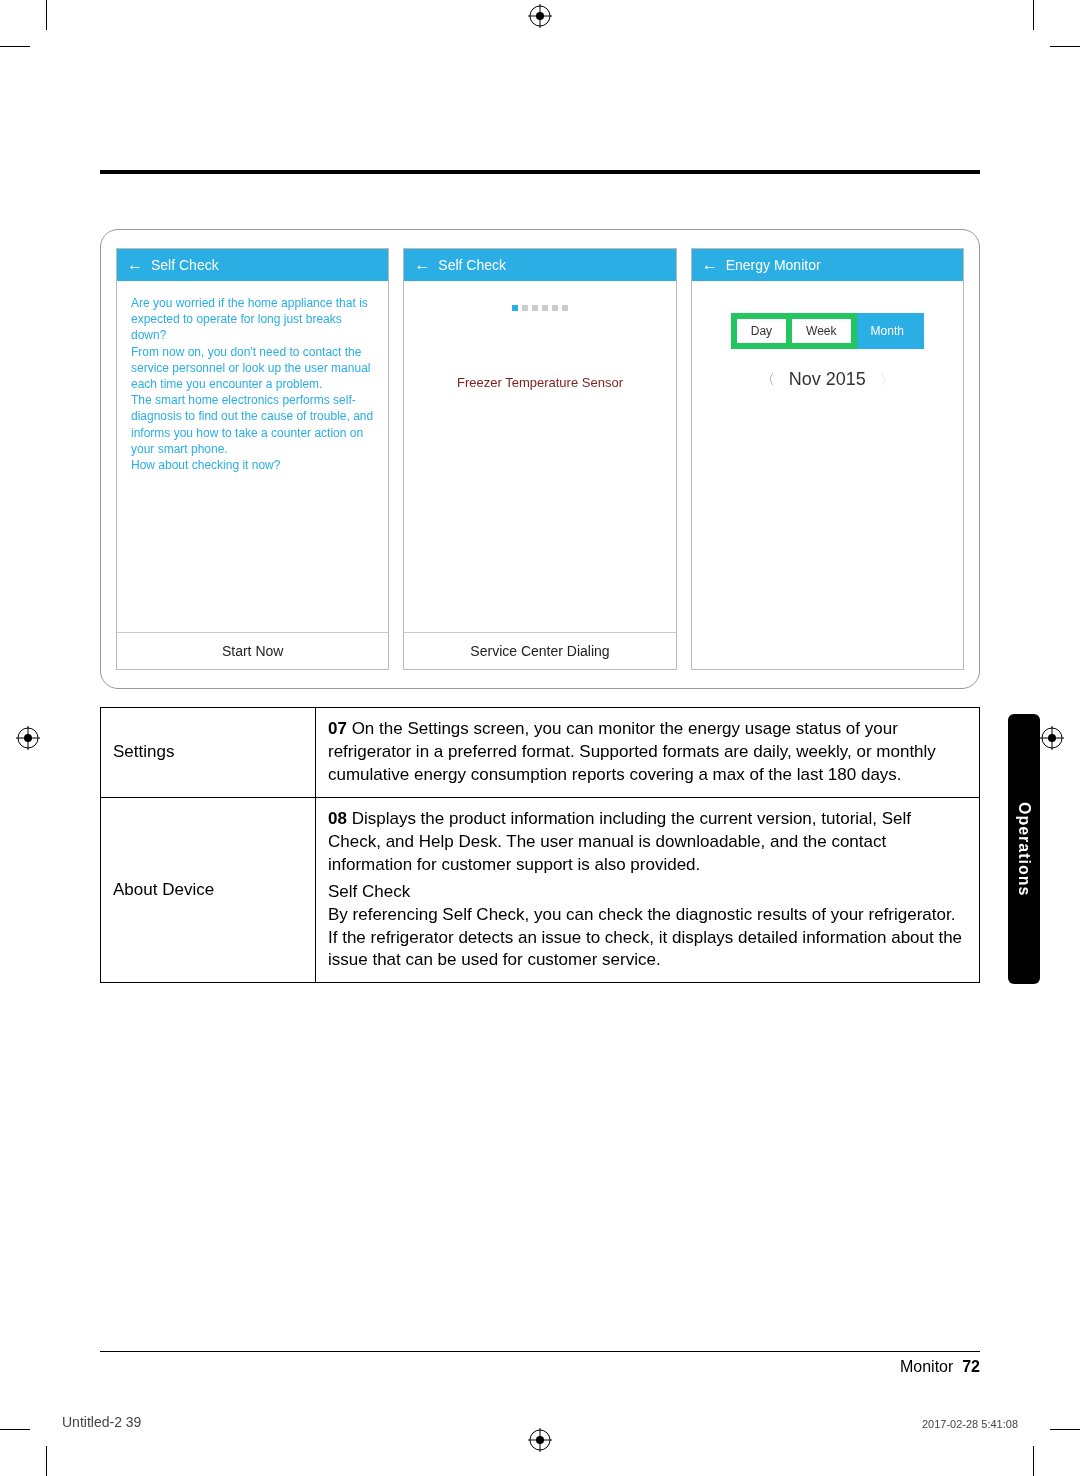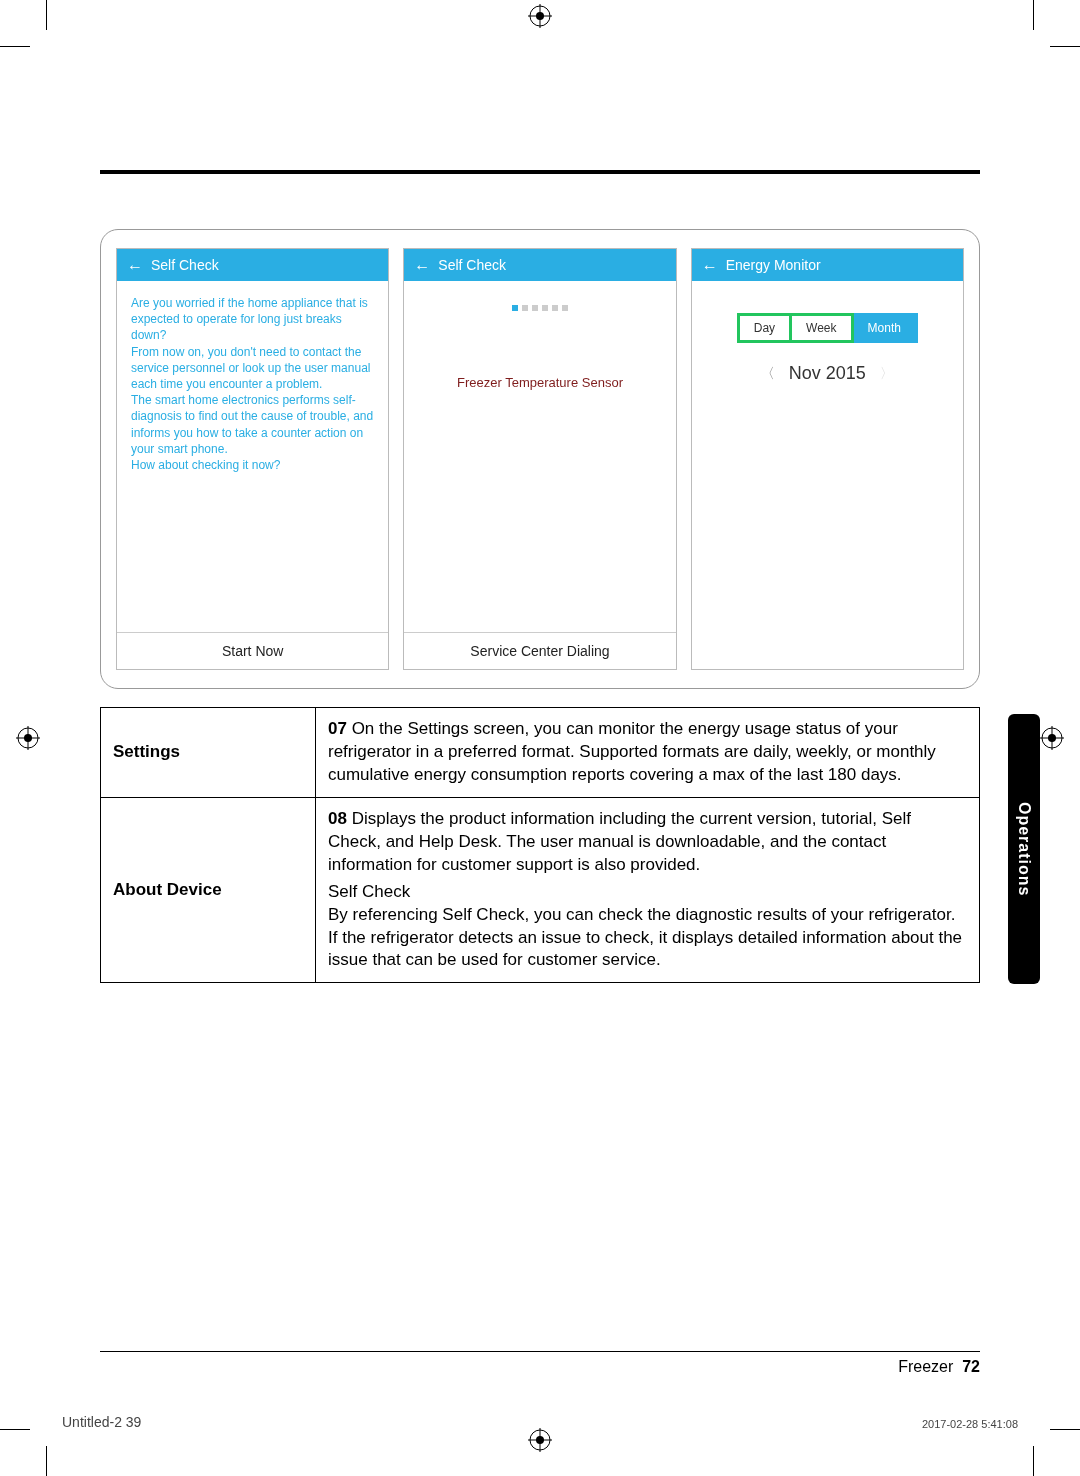--- a/index.html
+++ b/index.html
@@ -59,21 +59,21 @@
     padding:10px 4px;
     font-size:14px;
     color:#222;
   }
   .dots { text-align:center; margin-top:2px; margin-bottom:60px;}
   .dot { display:inline-block; width:6px; height:6px; background:#ccc; border-radius:0; margin:0 2px;}
   .dot.active { background:#2aaee3;}
   .sensor-title { text-align:center; font-weight:400; font-size:13px; color:#7f1d1d; margin-bottom:4px;}
   .sensor-desc { text-align:center; color:#2aaee3; font-size:12px; line-height:1.4; padding:0 6px;}
   .tabs-row { display:flex; justify-content:center; gap:0; margin:18px 0 20px 0;}
-  .tab { border:3px solid #22c55e; padding:5px 14px; font-size:12px; color:#333;text-align:right; }
+  .tab { border:6px solid #22c55e; padding:5px 14px; font-size:12px; color:#333;text-align:right; }
   .tab + .tab { border-left:none; }
   .tab.active { background:#2aaee3; color:#fff; border-color:#2aaee3;}
   .date-nav { display:flex; justify-content:center; align-items:center; gap:14px; font-size:18px; color:#333; margin-bottom:24px;}
   .date-nav .chev { color:#888; font-size:14px;}
   .date-nav .chev.dim { color:#ddd;}
   .chart-area { position:relative; height:170px; margin:0 8px;}
   .ylabel { position:absolute; left:2px; top:-4px; font-size:11px; color:#2aaee3;}
   .grid-line { position:absolute; left:18px; right:0; height:1px; background:#e6e6e6;}
   .bars-row { position:absolute; left:18px; right:0; bottom:20px; top:10px; display:flex; align-items:flex-end; justify-content:space-around; gap:26px; padding:0 8px;}
   .bar { width:22px; background:#2aaee3;}
@@ -84,21 +84,21 @@
     border-collapse: collapse;
     margin-top: 18px;
   }
   .info-table td {
     border:1px solid #000;
     padding: 10px 12px;
     vertical-align: middle;
     font-size: 17px;
     line-height:1.35;
   }
-  .info-table td.label { width: 190px; font-weight:700;}
+  .info-table td.label { width: 190px; font-weight:400;}
   .num-bold { font-weight:700; }
   .sub-head { font-weight:400; }
 
   .side-tab {
     position:absolute;
     right: 40px;
     top: 714px;
     width: 32px;
     height: 270px;
     background:#000;
@@ -251,16 +251,16 @@
     </tr>
   </tbody>
     </table>
 </div>
 
 <div class="side-tab">
   <span>Operations</span>
 </div>
 
 <div class="footer-line">
-  <span>Freezer</span>&nbsp;&nbsp;<span class="pn">72</span>
+  <span>Monitor</span>&nbsp;&nbsp;<span class="pn">72</span>
 </div>
 <div class="print-meta-left">Untitled-2   39</div>
 <div class="print-meta-right">2017-02-28    5:41:08</div>
 
 </body></html>

